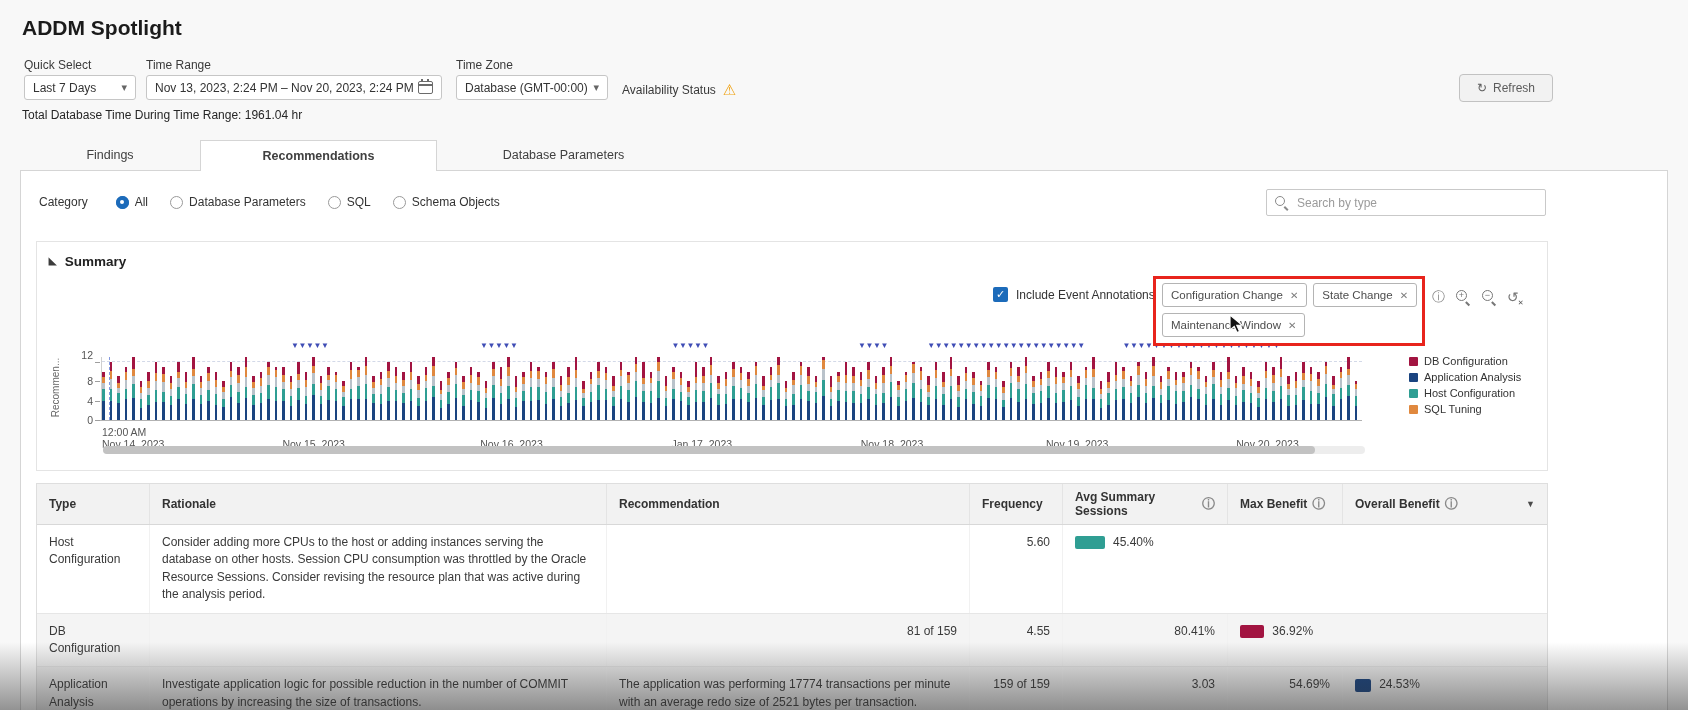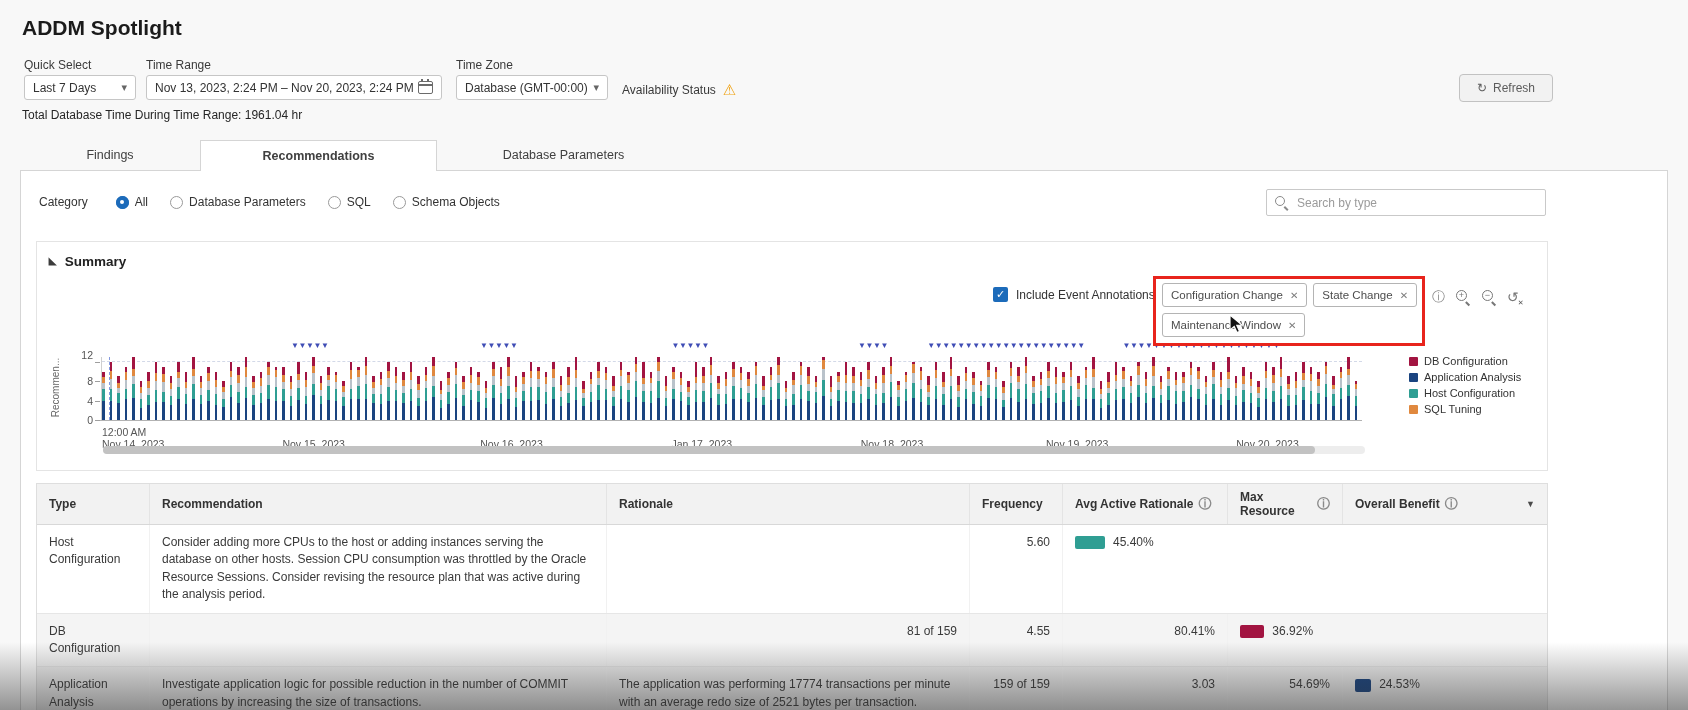--- a/index.html
+++ b/index.html
@@ -1521,35 +1521,35 @@
       <div class="scroll-track">
         <div class="scroll-thumb"></div>
       </div>
     </div>
 
     <div class="tbl" id="rec-table">
         <div class="tr thead">
           <div class="th c0">
             <div style="display: inline;">Type</div>
           </div>
+          <div class="th c2">
+            <div style="display: inline;">Rationale</div>
+          </div>
           <div class="th c1">
             <div style="display: inline;">Recommendation</div>
           </div>
-          <div class="th c2">
-            <div style="display: inline;">Rationale</div>
-          </div>
           <div class="th c3">
             <div style="display: inline;">Frequency</div>
           </div>
           <div class="th c4">
-            <div style="display: inline;">Avg Active Rationale</div>
+            <div style="display: inline;">Avg Summary Sessions</div>
             <span class="info-glyph">ⓘ</span>
           </div>
           <div class="th c5">
-            <div style="display: inline;">Max Resource</div>
+            <div style="display: inline;">Max Benefit</div>
             <span class="info-glyph">ⓘ</span>
           </div>
           <div class="th c6">
             <div style="display: inline;">Overall Benefit</div>
             <span class="info-glyph">ⓘ</span>
             <span class="sort-arrow">▼</span>
           </div>
         </div>
         <div class="tr row">
           <div class="td ">Host Configuration</div>

